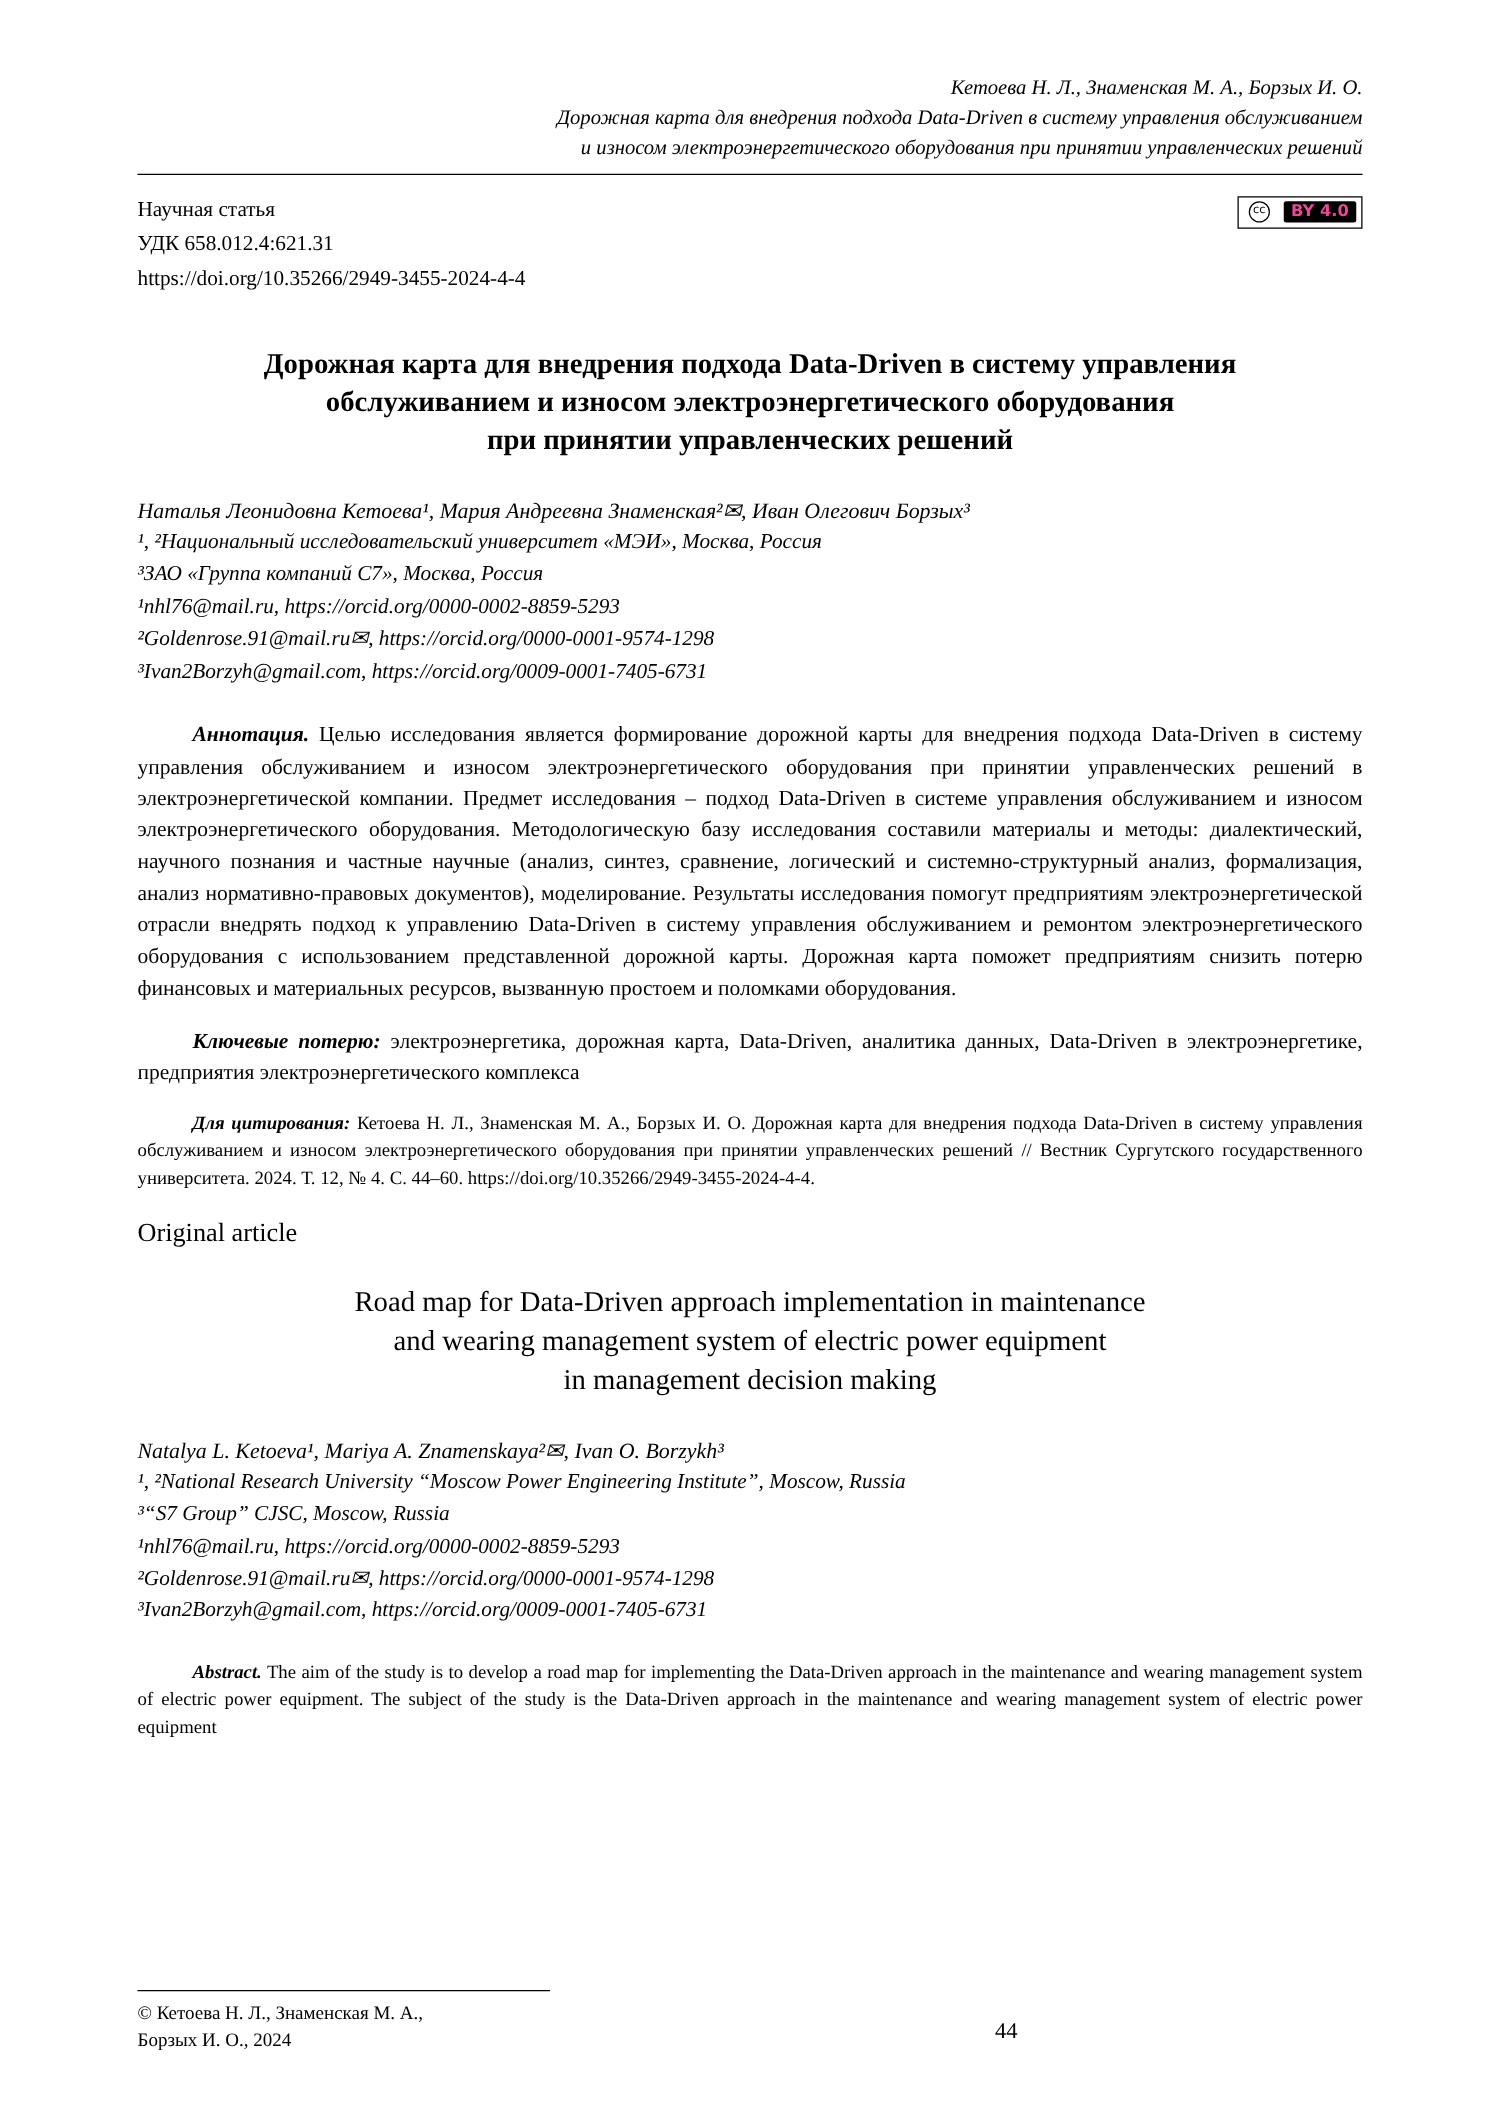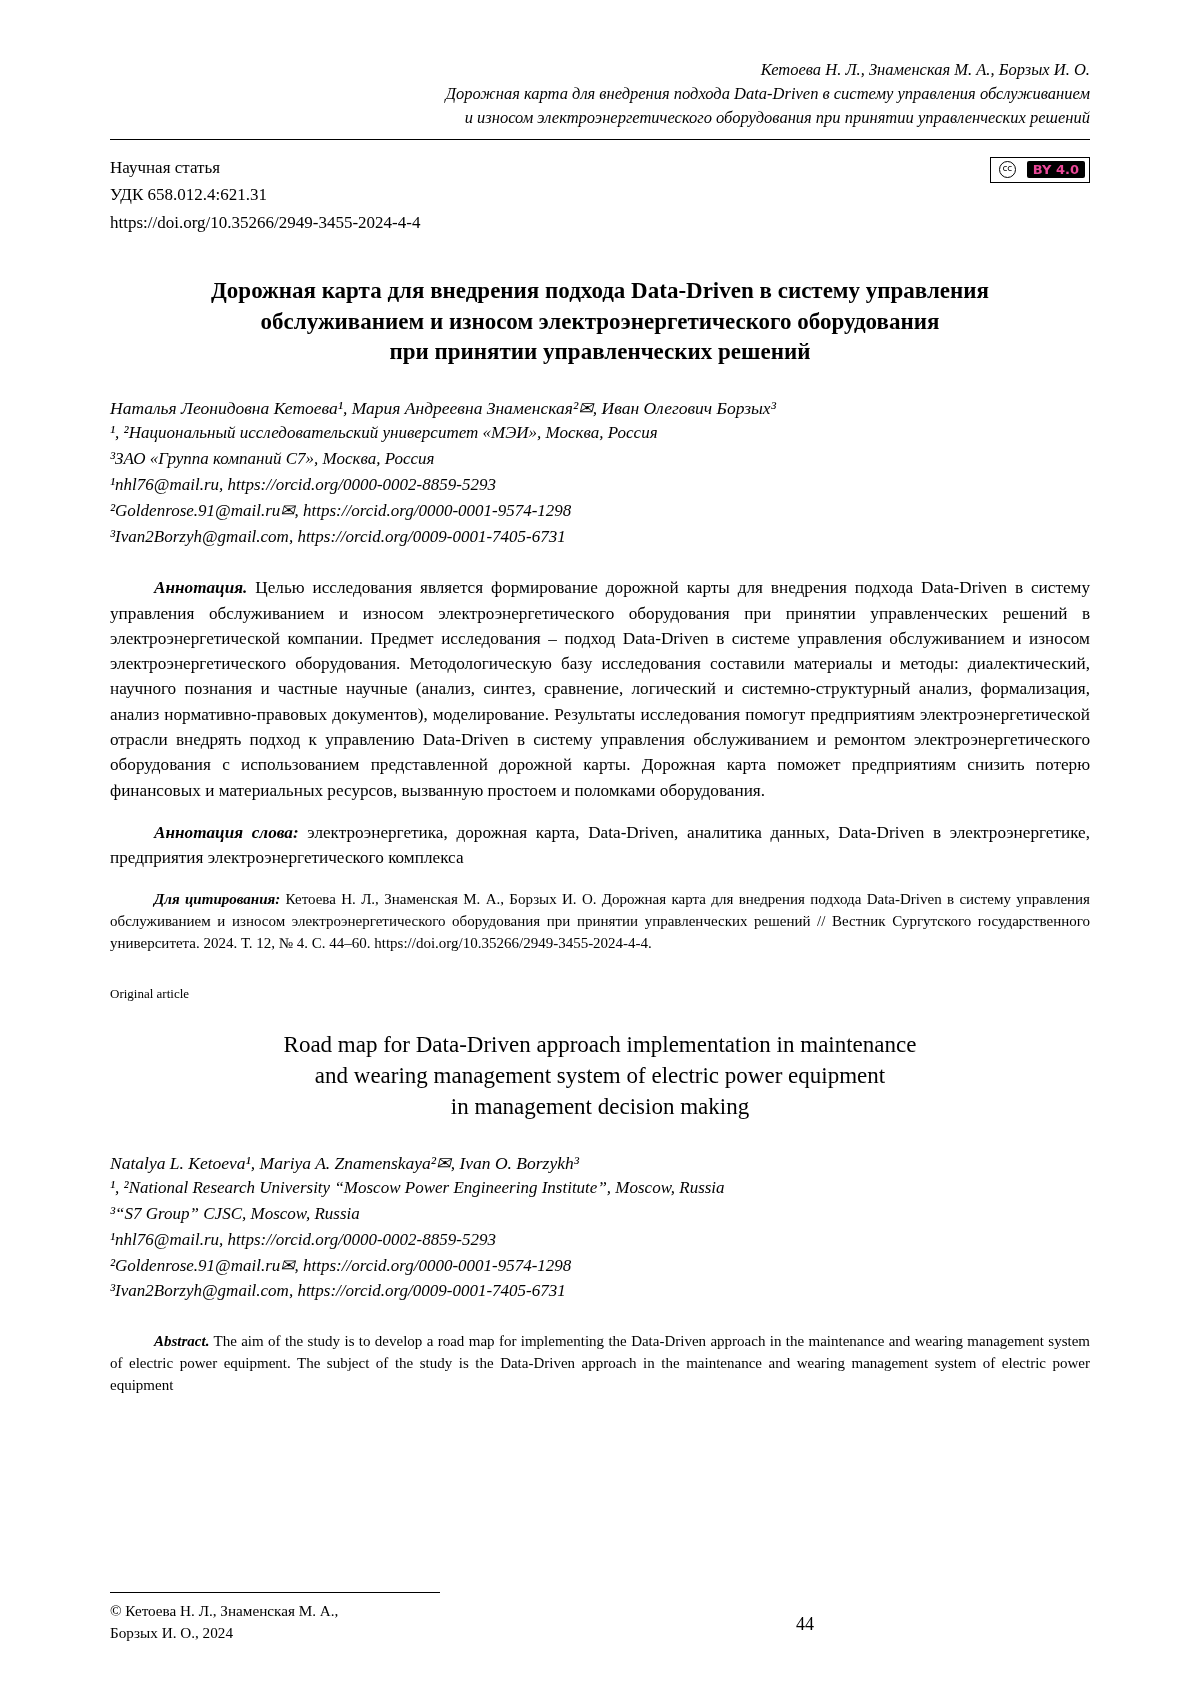--- a/index.html
+++ b/index.html
@@ -135,22 +135,22 @@
   .citation {
     margin-top: 15px;
     font-size: 15px;
     line-height: 1.47;
     text-align: justify;
     text-indent: 44px;
   }
   .lead { font-weight: bold; font-style: italic; }
 
   .orig-article {
-    margin-top: 32px;
-    font-size: 13px;
+    margin-top: 20px;
+    font-size: 21px;
   }
 
   .abstract-en {
     margin-top: 26px;
     font-size: 15px;
     line-height: 1.47;
     text-align: justify;
     text-indent: 44px;
   }
 
@@ -220,21 +220,21 @@
   <div class="affil">¹, ²Национальный исследовательский университет «МЭИ», Москва, Россия</div>
   <div class="affil">³ЗАО «Группа компаний С7», Москва, Россия</div>
   <div class="affil">¹nhl76@mail.ru, https://orcid.org/0000-0002-8859-5293</div>
   <div class="affil">²Goldenrose.91@mail.ru✉, https://orcid.org/0000-0001-9574-1298</div>
   <div class="affil">³Ivan2Borzyh@gmail.com, https://orcid.org/0009-0001-7405-6731</div>
 
   <p class="abstract">
     <span class="lead">Аннотация.</span><span> Целью исследования является формирование дорожной карты для внедрения подхода Data-Driven в систему управления обслуживанием и износом электроэнергетического оборудования при принятии управленческих решений в электроэнергетической компании. Предмет исследования – подход Data-Driven в системе управления обслуживанием и износом электроэнергетического оборудования. Методологическую базу исследования составили материалы и методы: диалектический, научного познания и частные научные (анализ, синтез, сравнение, логический и системно-структурный анализ, формализация, анализ нормативно-правовых документов), моделирование. Результаты исследования помогут предприятиям электроэнергетической отрасли внедрять подход к управлению Data-Driven в систему управления обслуживанием и ремонтом электроэнергетического оборудования с использованием представленной дорожной карты. Дорожная карта поможет предприятиям снизить потерю финансовых и материальных ресурсов, вызванную простоем и поломками оборудования.</span>
   </p>
   <p class="keywords">
-    <span class="lead">Аннотация слова:</span><span> электроэнергетика, дорожная карта, Data-Driven, аналитика данных, Data-Driven в электроэнергетике, предприятия электроэнергетического комплекса</span>
+    <span class="lead">Ключевые потерю:</span><span> электроэнергетика, дорожная карта, Data-Driven, аналитика данных, Data-Driven в электроэнергетике, предприятия электроэнергетического комплекса</span>
   </p>
   <p class="citation">
     <span class="lead">Для цитирования:</span><span> Кетоева Н. Л., Знаменская М. А., Борзых И. О. Дорожная карта для внедрения подхода Data-Driven в систему управления обслуживанием и износом электроэнергетического оборудования при принятии управленческих решений // Вестник Сургутского государственного университета. 2024. Т. 12, № 4. С. 44–60. https://doi.org/10.35266/2949-3455-2024-4-4.</span>
   </p>
 
   <div class="orig-article">Original article</div>
 
   <div class="title-en">
     <div>Road map for Data-Driven approach implementation in maintenance</div>
     <div>and wearing management system of electric power equipment</div>

